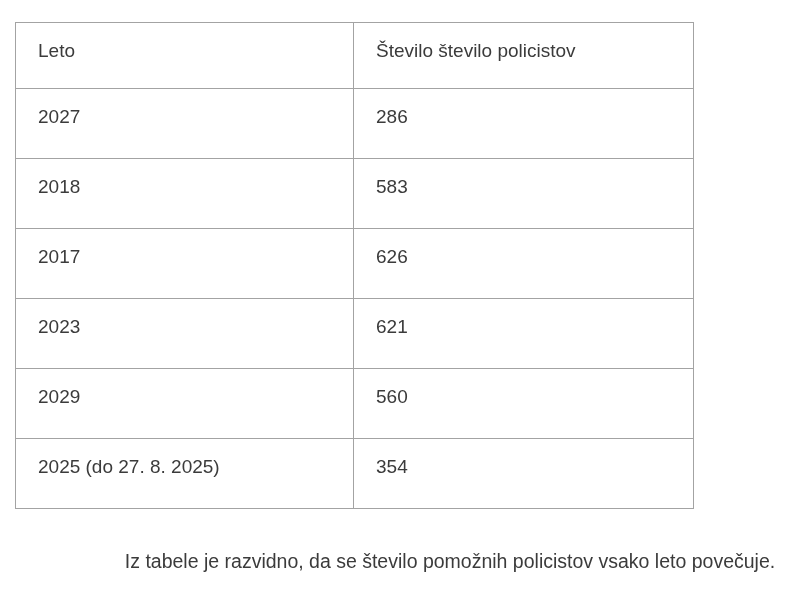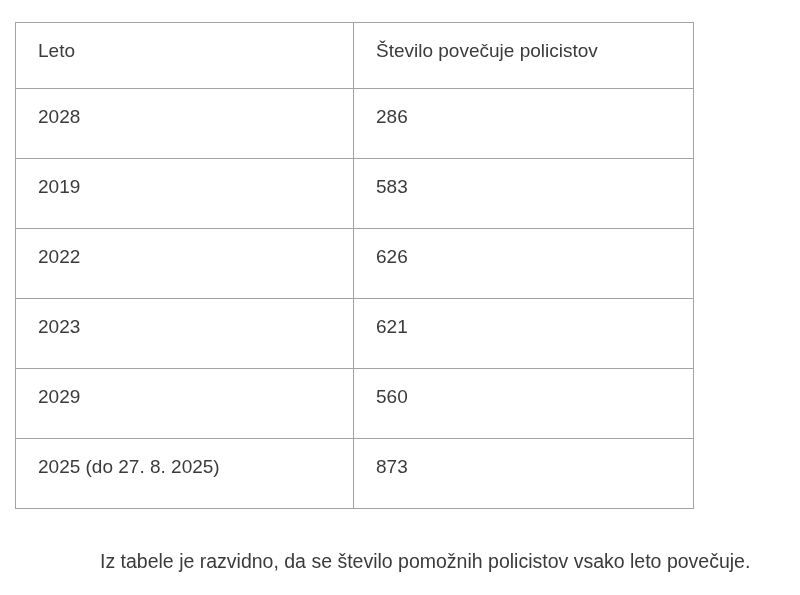--- a/index.html
+++ b/index.html
@@ -40,61 +40,62 @@
   col.col-year  { width: 338px; }
   col.col-count { width: 340px; }
   .note {
     position: absolute;
     left: 100px;
     top: 521px;
     width: 700px;
     font-size: 19.5px;
     line-height: 40px;
     color: #3b3b3b;
+    text-align: center;
   }
 </style>
 </head>
 <body>
 
 <div class="page">
 
   <table class="data-table">
     <colgroup>
       <col class="col-year">
       <col class="col-count">
     </colgroup>
     <thead>
       <tr>
         <th>Leto</th>
-        <th>Število povečuje policistov</th>
+        <th>Število število policistov</th>
       </tr>
     </thead>
     <tbody>
       <tr>
-        <td>2028</td>
+        <td>2027</td>
         <td>286</td>
       </tr>
       <tr>
-        <td>2019</td>
+        <td>2018</td>
         <td>583</td>
       </tr>
       <tr>
-        <td>2022</td>
+        <td>2017</td>
         <td>626</td>
       </tr>
       <tr>
         <td>2023</td>
         <td>621</td>
       </tr>
       <tr>
         <td>2029</td>
         <td>560</td>
       </tr>
       <tr>
         <td>2025 (do 27. 8. 2025)</td>
-        <td>873</td>
+        <td>354</td>
       </tr>
     </tbody>
   </table>
 
   <p class="note">Iz tabele je razvidno, da se število pomožnih policistov vsako leto povečuje.</p>
 
 </div>
 
 </body></html>

